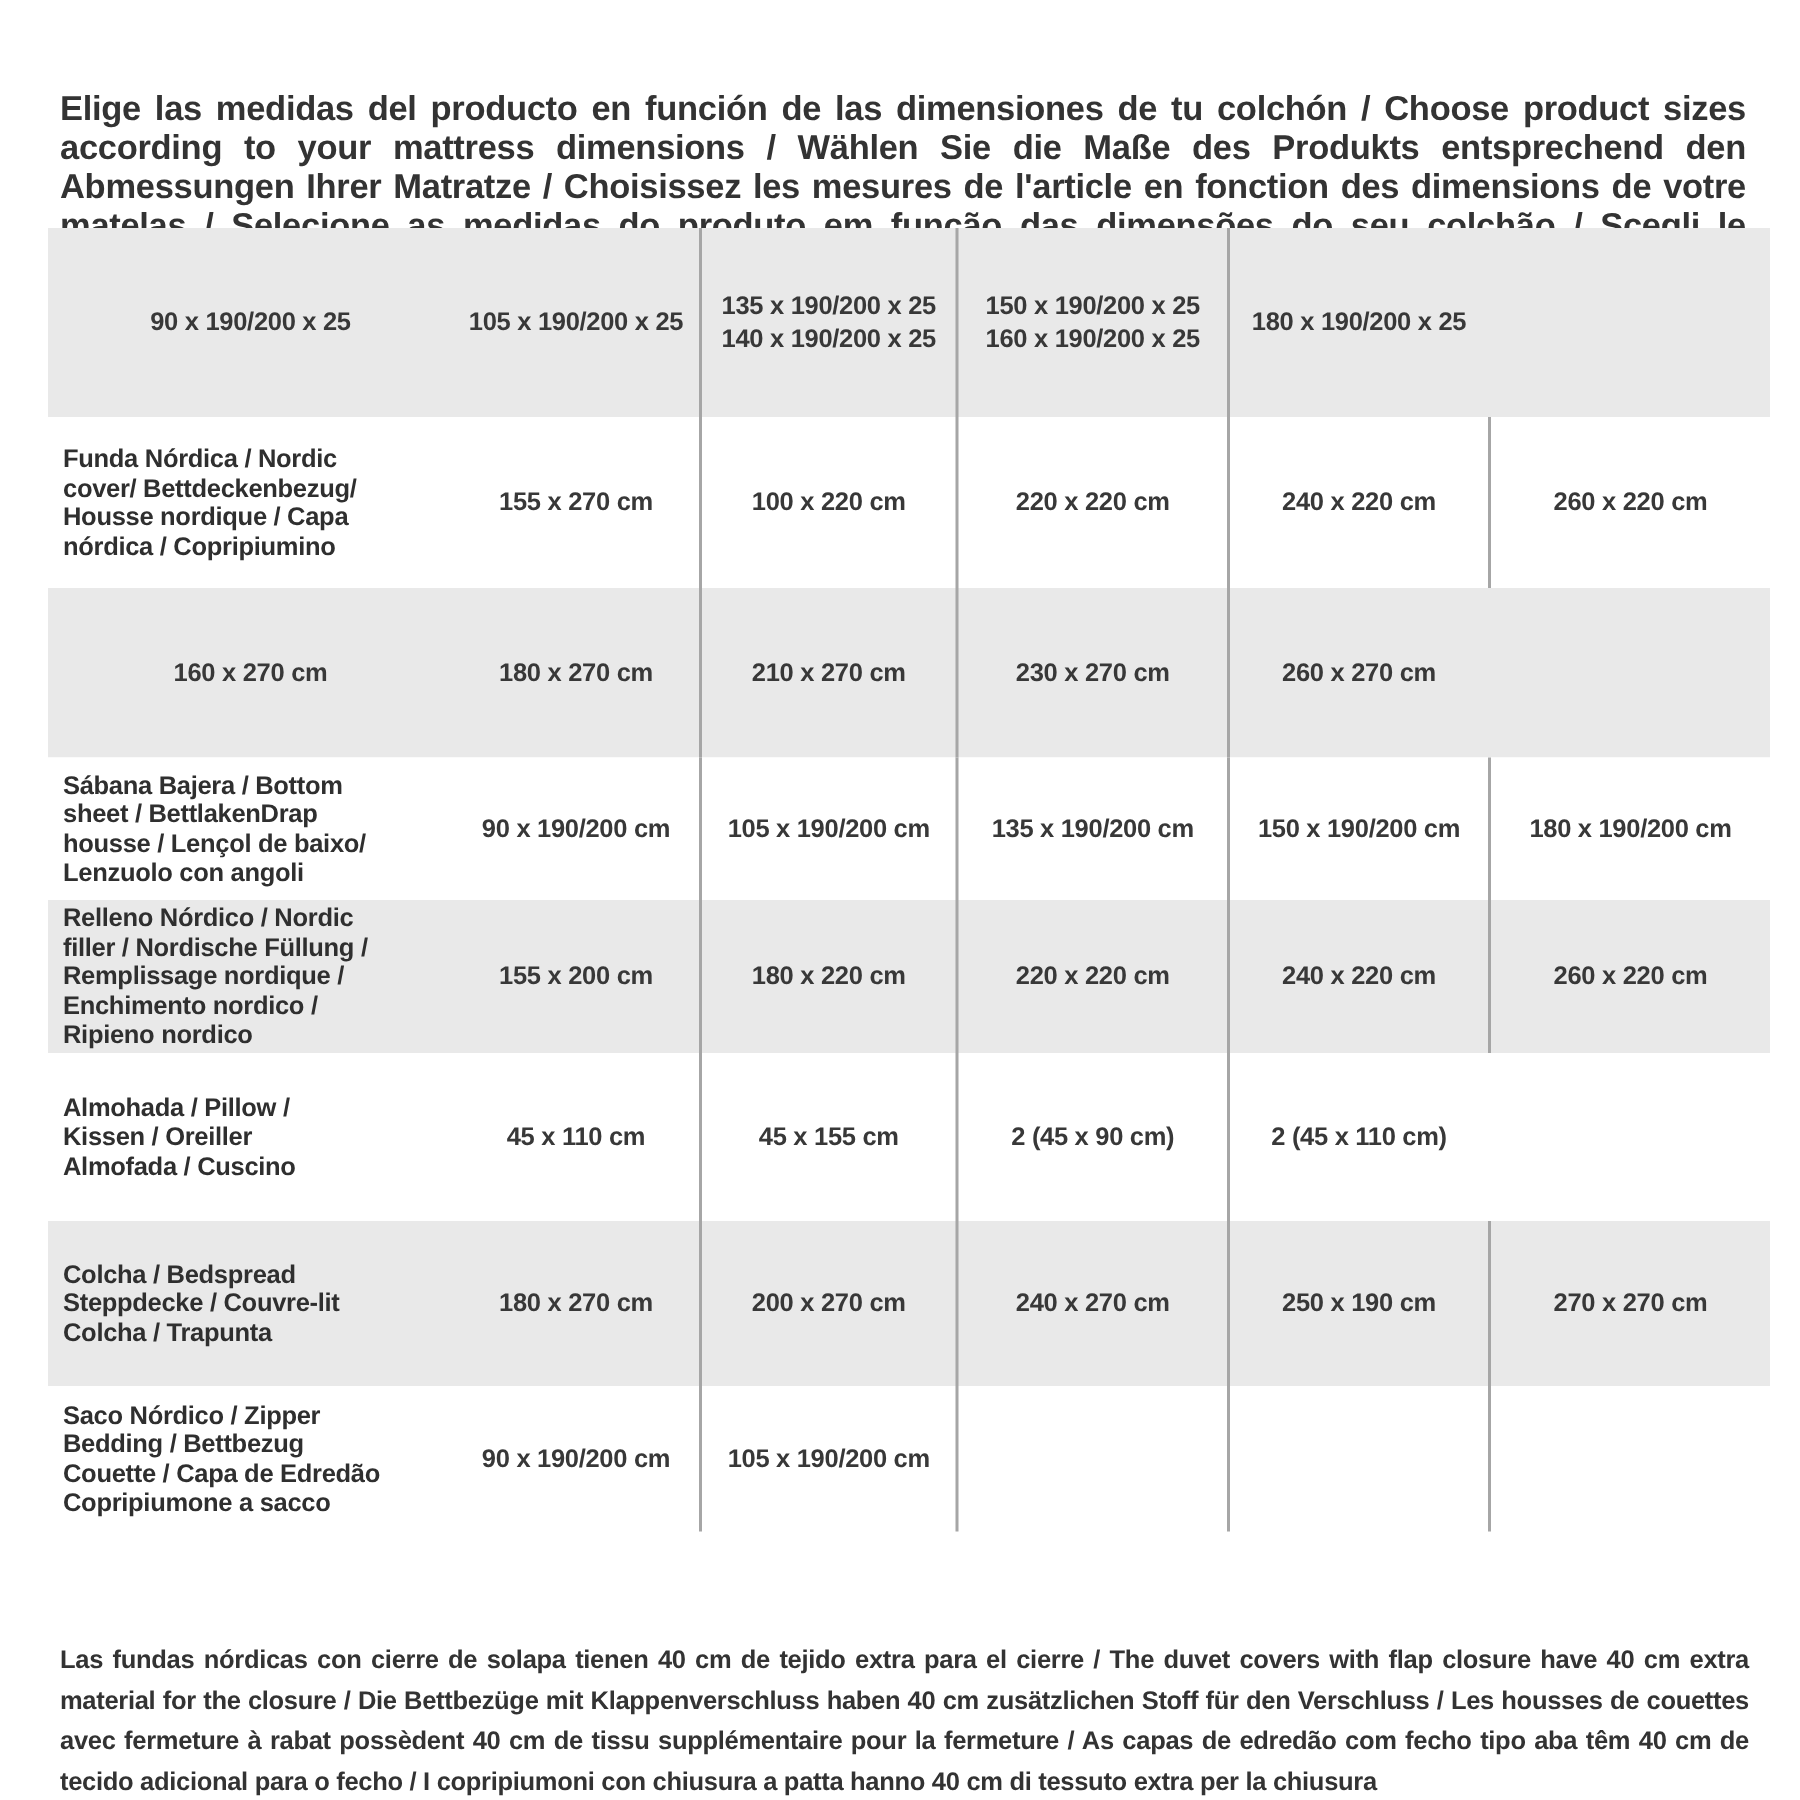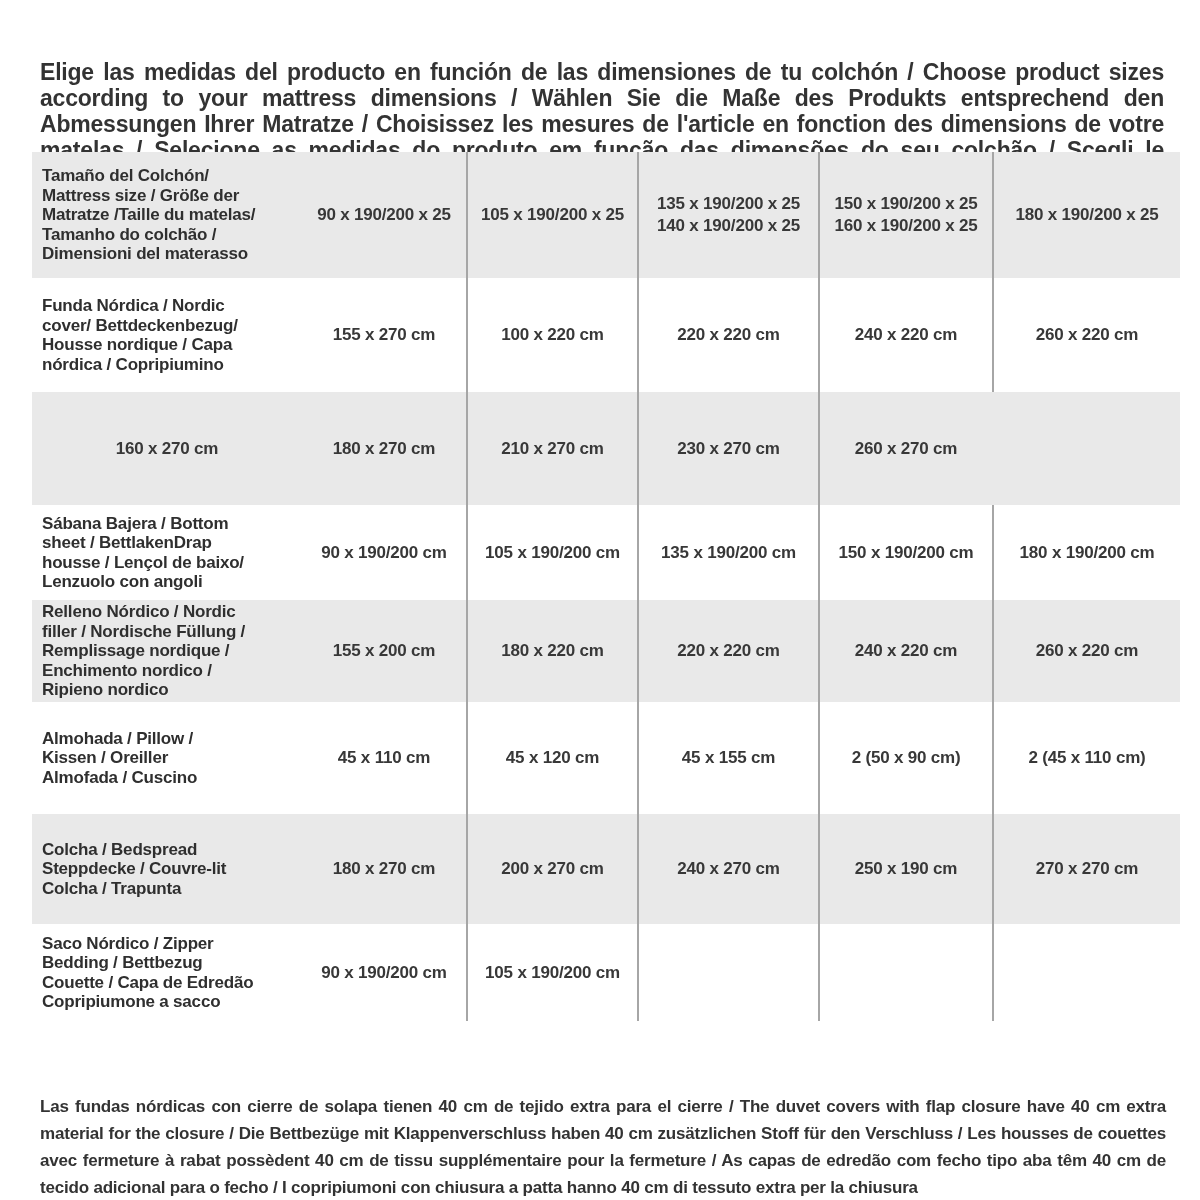--- a/index.html
+++ b/index.html
@@ -82,25 +82,20 @@
 </head>
 <body>
 
 <div class="page">
 
   <p class="intro">Elige las medidas del producto en función de las dimensiones de tu colchón / Choose product sizes according to your mattress dimensions / Wählen Sie die Maße des Produkts entsprechend den Abmessungen Ihrer Matratze / Choisissez les mesures de l'article en fonction des dimensions de votre matelas / Selecione as medidas do produto em função das dimensões do seu colchão / Scegli le dimensioni del prodotto in base alle dimensioni del tuo materasso</p>
 
   <div class="size-table">
 
     <div class="row shaded" style="height:126px">
-      <div class="cell label">Tamaño del Colchón/
-Mattress size / Größe der
-Matratze /Taille du matelas/
-Tamanho do colchão /
-Dimensioni del materasso</div>
       <div class="cell">90 x 190/200 x 25</div>
       <div class="cell">105 x 190/200 x 25</div>
       <div class="cell">135 x 190/200 x 25
 140 x 190/200 x 25</div>
       <div class="cell">150 x 190/200 x 25
 160 x 190/200 x 25</div>
       <div class="cell">180 x 190/200 x 25</div>
     </div>
 
     <div class="row plain" style="height:114px">
@@ -146,23 +141,22 @@
       <div class="cell">220 x 220 cm</div>
       <div class="cell">240 x 220 cm</div>
       <div class="cell">260 x 220 cm</div>
     </div>
 
     <div class="row plain" style="height:112px">
       <div class="cell label">Almohada  / Pillow /
 Kissen / Oreiller
 Almofada / Cuscino</div>
       <div class="cell">45 x 110 cm</div>
-      <div class="cell">45 x 120 cm</div>
       <div class="cell">45 x 155 cm</div>
-      <div class="cell">2 (50 x 90 cm)</div>
+      <div class="cell">2 (45 x 90 cm)</div>
       <div class="cell">2 (45 x 110 cm)</div>
     </div>
 
     <div class="row shaded" style="height:110px">
       <div class="cell label">Colcha / Bedspread
 Steppdecke / Couvre-lit
 Colcha / Trapunta</div>
       <div class="cell">180 x 270 cm</div>
       <div class="cell">200 x 270 cm</div>
       <div class="cell">240 x 270 cm</div>

